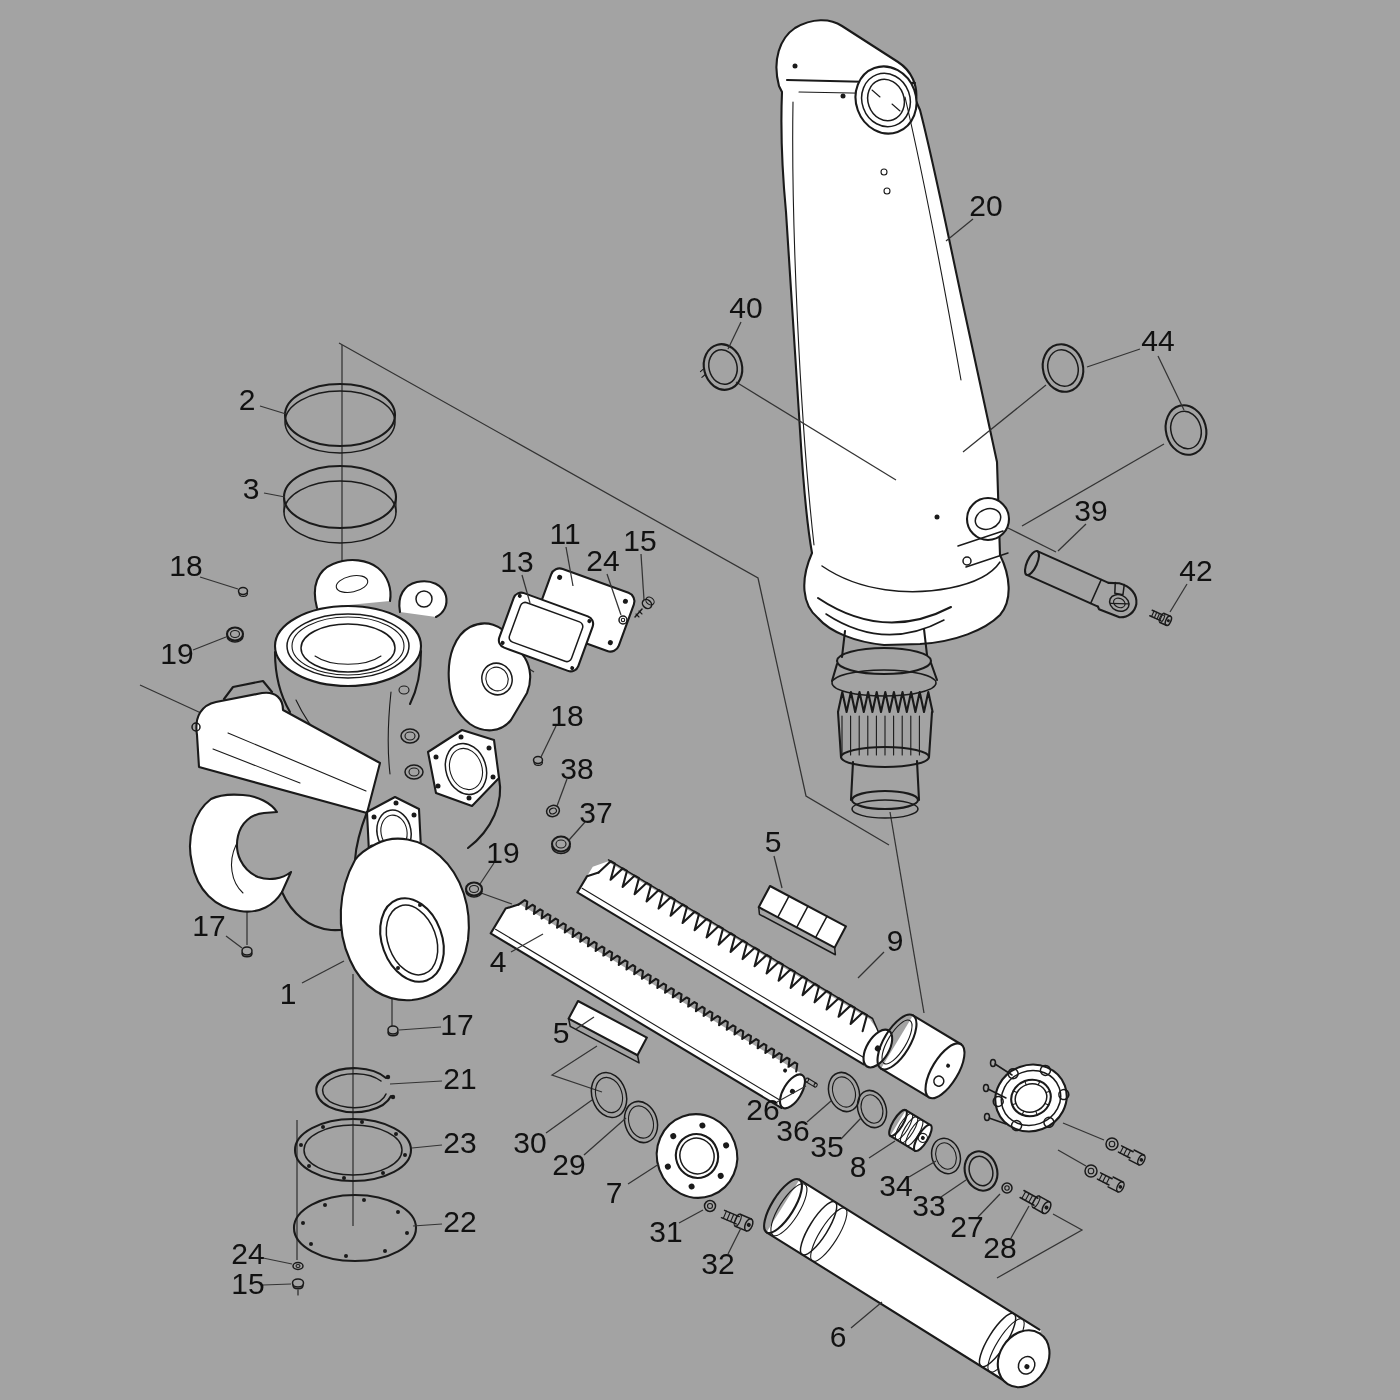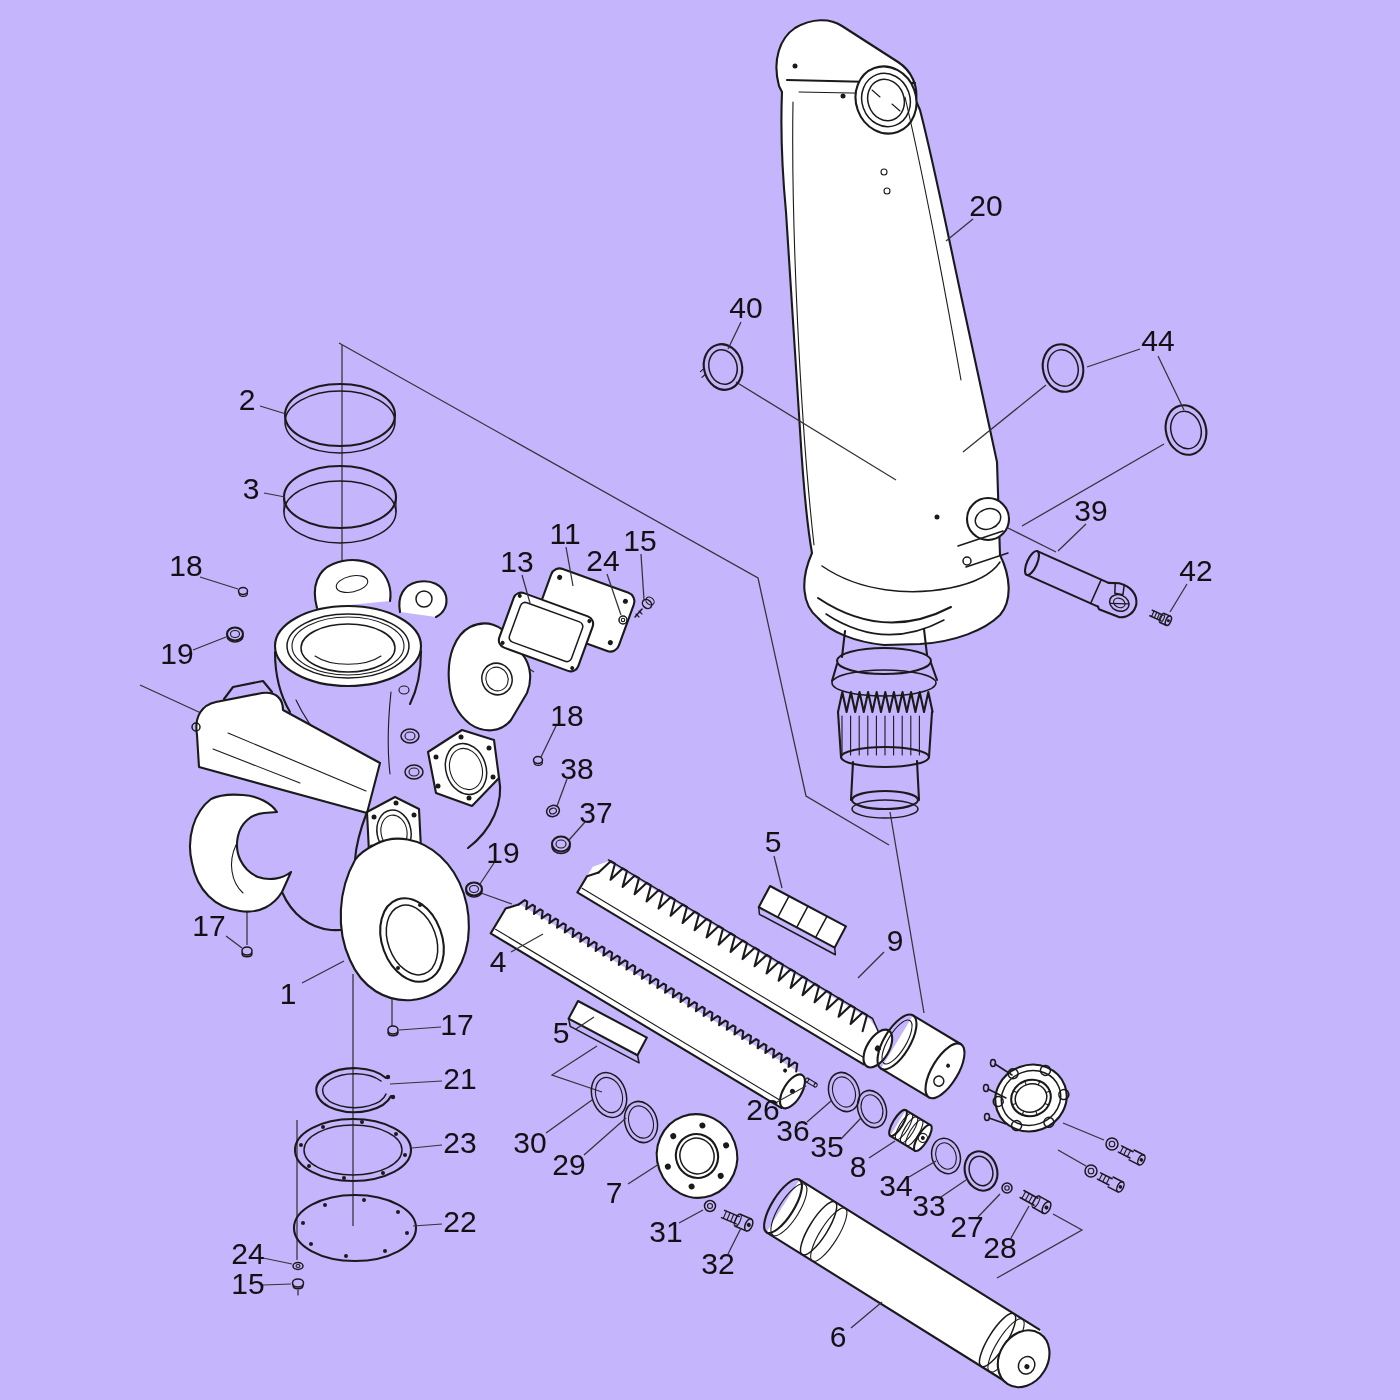--- a/index.html
+++ b/index.html
@@ -1,16 +1,16 @@
 <!DOCTYPE html>
 <html><head>
 <meta charset="utf-8">
 <style>
   html,body{margin:0;padding:0;background:#ffffff;}
-  .canvas{position:relative;width:1400px;height:1400px;background:#c4b5fd;overflow:hidden;}
+  .canvas{position:relative;width:1400px;height:1400px;background:#a3a3a3;overflow:hidden;}
   svg{display:block;}
   .s1{stroke:#1a1a1a;stroke-width:2.1;fill:none;stroke-linecap:round;stroke-linejoin:round;}
   .s2{stroke:#1a1a1a;stroke-width:1.5;fill:none;stroke-linecap:round;stroke-linejoin:round;}
   .s3{stroke:#1a1a1a;stroke-width:1.1;fill:none;stroke-linecap:round;stroke-linejoin:round;}
   .w{fill:#ffffff;}
   .fd{fill:#1a1a1a;stroke:none;}
   .ld{stroke:#333333;stroke-width:1.25;fill:none;}
   .callout{font-family:"Liberation Sans",sans-serif;font-size:30px;fill:#111111;text-anchor:middle;}
   .leader{stroke:#333333;stroke-width:1.25;fill:none;}
 </style>

